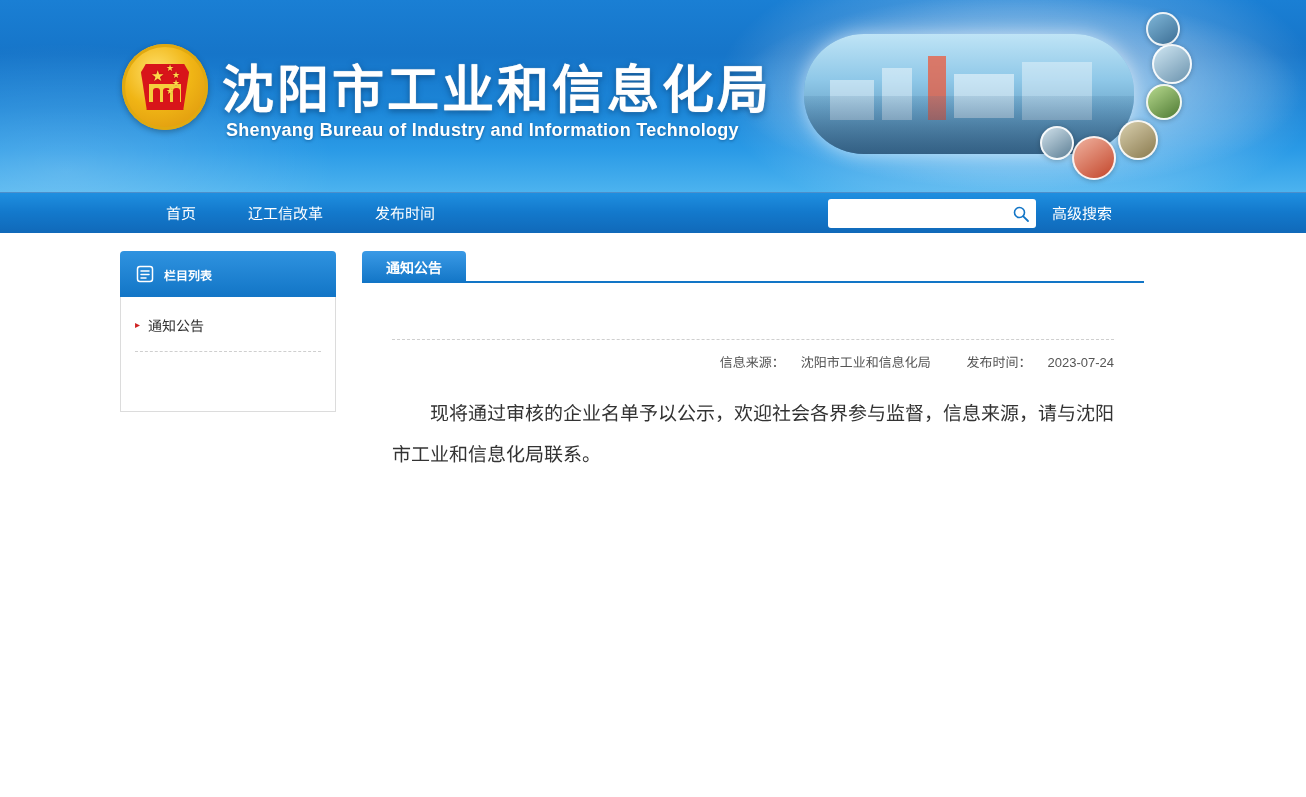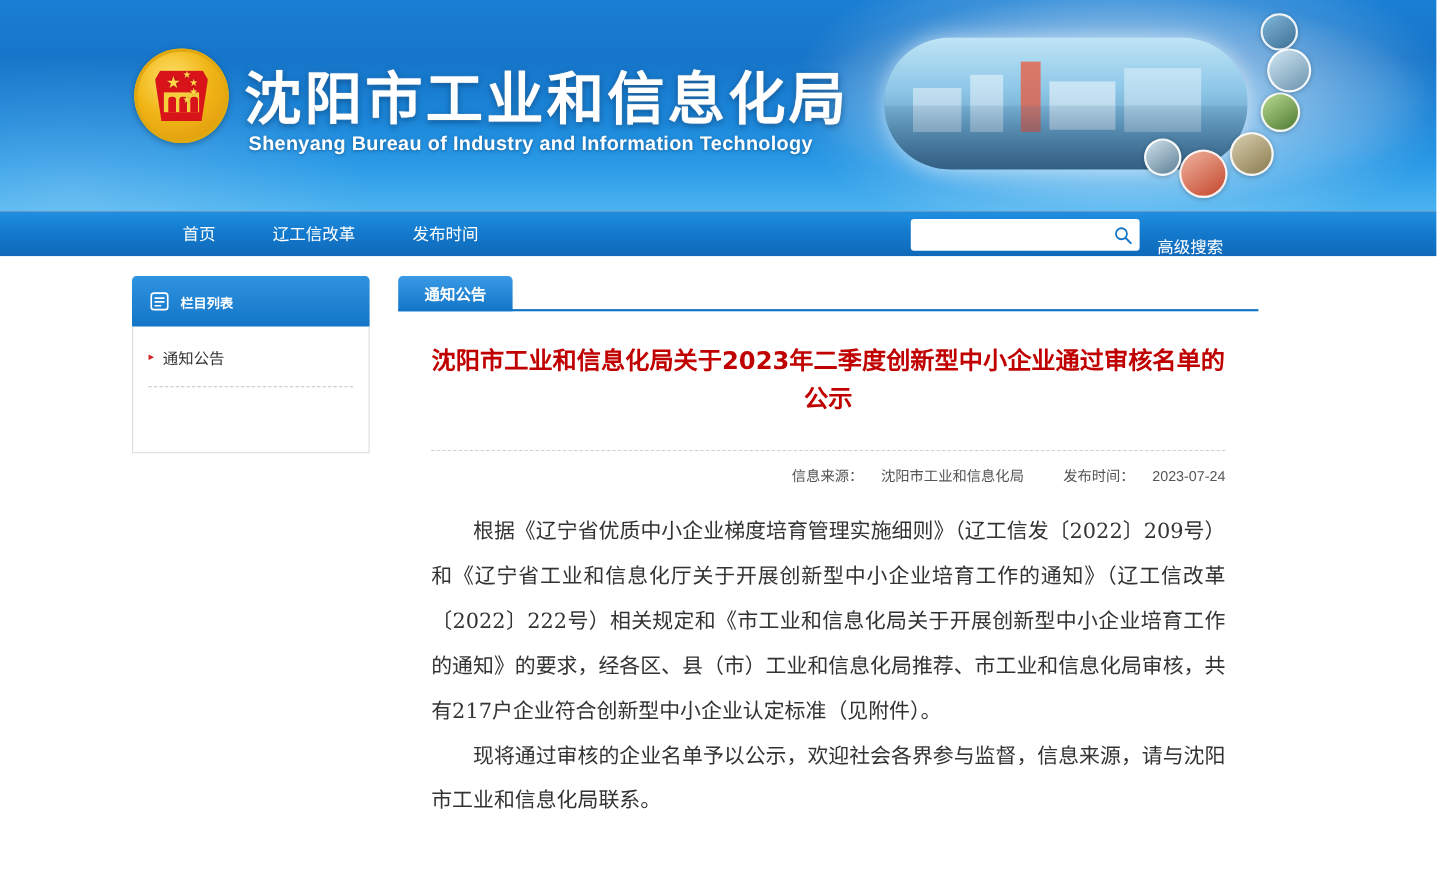--- a/index.html
+++ b/index.html
@@ -134,21 +134,21 @@
   .search-input {
     border:0; outline:0; height:27px; width:170px; margin-left:8px;
     font-size:13px; color:#333; background:transparent;
     font-family:"Liberation Sans", sans-serif;
   }
   .search-icon-btn {
     width:30px; height:29px; display:flex; align-items:center; justify-content:center;
     cursor:pointer;
   }
   .adv-search {
-    position:absolute; left:1052px; top:12px; line-height:41px;
+    position:absolute; left:1052px; top:0; line-height:41px;
     color:#fff; font-size:15px; white-space:nowrap;
   }
 
   
   .content-wrap {
     position:relative;
     width:1306px;
     background:#ffffff;
     padding-top:18px;
     display:flex;
@@ -295,29 +295,27 @@
         </div>
       </div>
 
       <div class="main">
         <div class="tab-row">
           <span class="tab">通知公告</span>
           <div class="tab-underline"></div>
         </div>
 
         <div class="article">
-          <h1>沈阳市工业和信息化局关于2023年二季度创新型中小企业通过审核名单的公示</h1>
 
           <div class="meta">
             <span><span>信息来源：</span><span>沈阳市工业和信息化局</span></span>
             <span><span>发布时间：</span><span>2023-07-24</span></span>
           </div>
 
           <div class="body-text">
-            <p>根据《辽宁省优质中小企业梯度培育管理实施细则》（辽工信发〔2022〕209号）和《辽宁省工业和信息化厅关于开展创新型中小企业培育工作的通知》（辽工信改革〔2022〕222号）相关规定和《市工业和信息化局关于开展创新型中小企业培育工作的通知》的要求，经各区、县（市）工业和信息化局推荐、市工业和信息化局审核，共有217户企业符合创新型中小企业认定标准（见附件）。</p>
             <p>现将通过审核的企业名单予以公示，欢迎社会各界参与监督，信息来源，请与沈阳市工业和信息化局联系。</p>
           </div>
         </div>
       </div>
 
     </div>
   </div>
 </div>
 
 </body></html>

